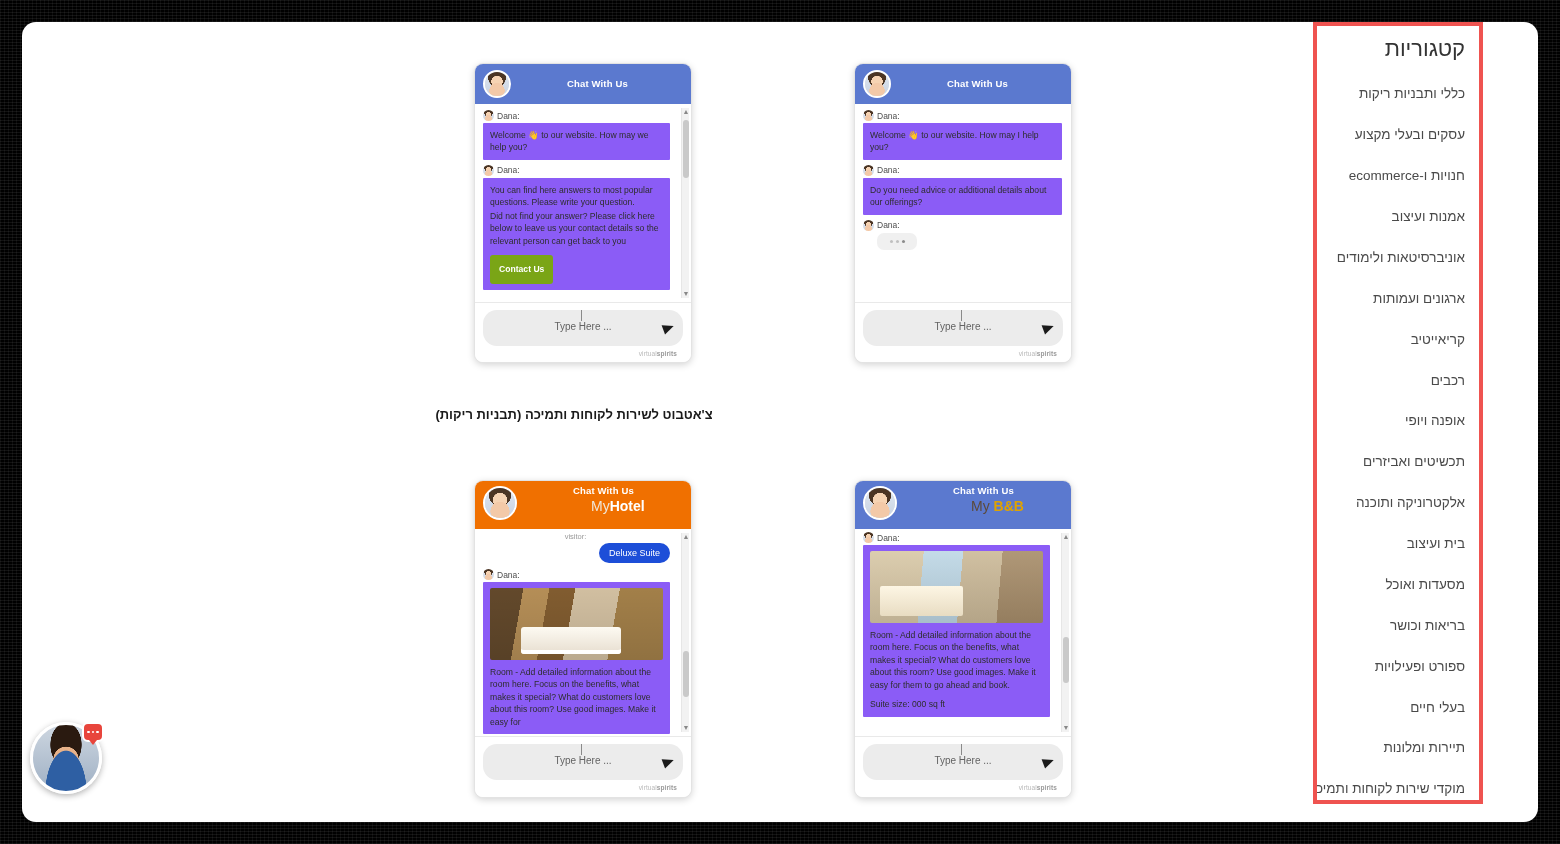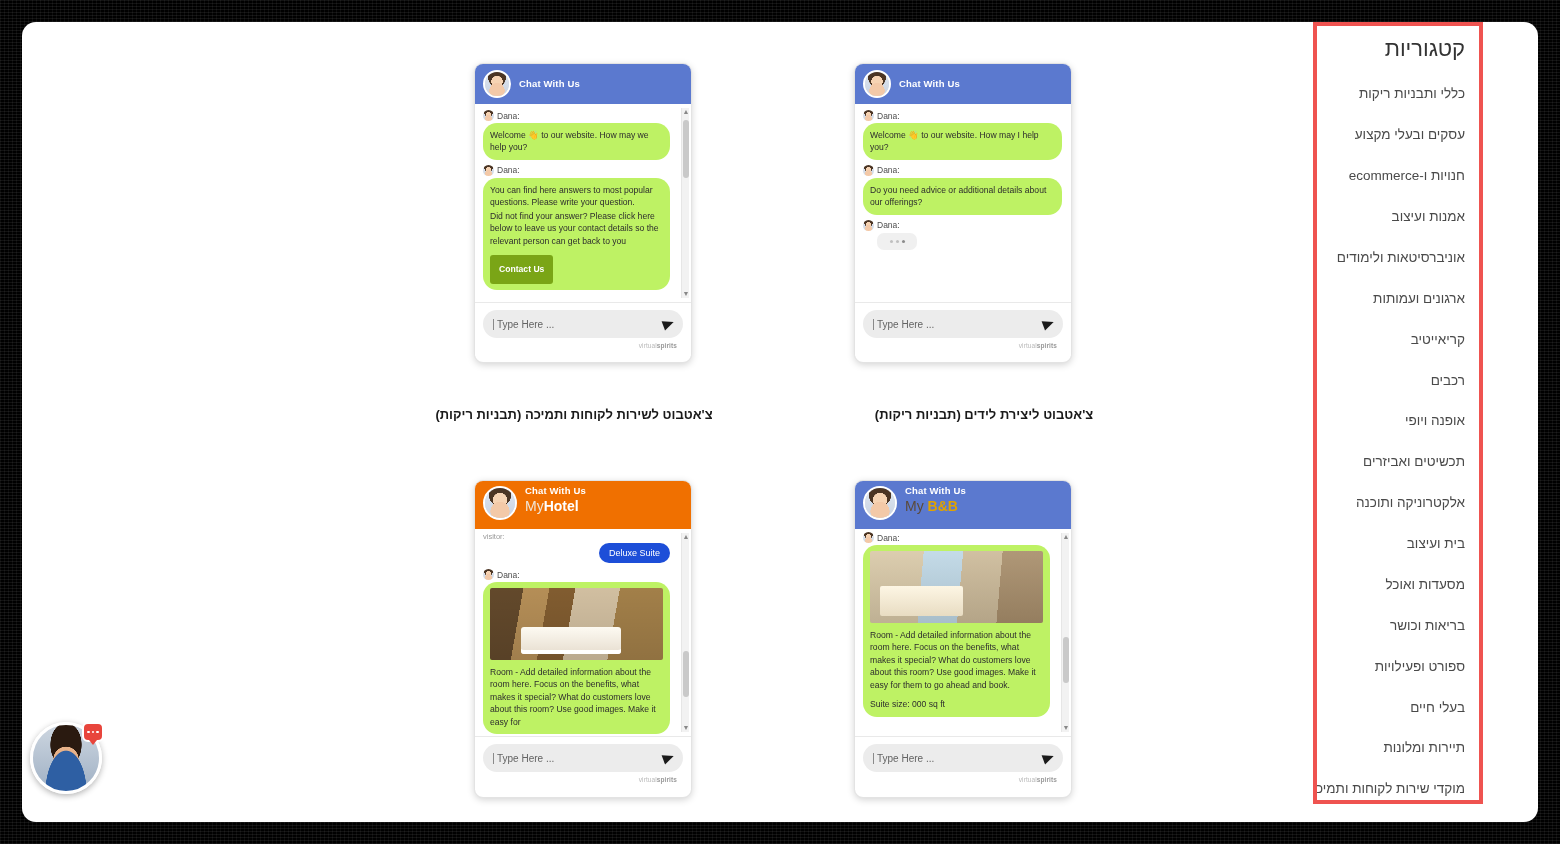--- a/index.html
+++ b/index.html
@@ -73,20 +73,21 @@
     overflow: hidden;
     font-family: "Liberation Sans", sans-serif;
   }
   .w-header {
     position: relative;
     height: 40px;
     background: #5b79cf;
     display: flex;
     align-items: center;
     padding-left: 8px;
+    gap: 48px;
   }
   .w-header.tall { height: 48px; align-items: flex-start; padding-top: 5px; }
   .w-header.orange { background: #f07000; }
   .avatar-head {
     width: 28px; height: 28px; border-radius: 50%;
     border: 2px solid #fff;
     flex: 0 0 auto;
     overflow: hidden;
     background: #cfd7e6;
     position: relative;
@@ -99,21 +100,21 @@
       radial-gradient(circle at 50% 40%, #f6d3b3 0 30%, transparent 31%),
       radial-gradient(circle at 50% 24%, #4b3524 0 40%, transparent 41%),
       linear-gradient(180deg,#dfe6f0 0%, #c9d3e2 100%);
   }
   .w-title-block { margin-left: 8px; line-height: 1.05; }
   .w-title {
     color: #fff; font-size: 9.5px; font-weight: bold;
     letter-spacing: .15px;
   }
   .w-brand {
-    font-size: 14px; margin-top: 3px; 
+    font-size: 14px; margin-top: 3px; margin-left: 18px;
     color: #f0e6d8; font-weight: 300;
   }
   .w-brand b { color: #ffffff; font-weight: bold; }
   .w-brand.bb { color: #5b4a3a; }
   .w-brand.bb b { color: #e0a300; }
 
   .w-body {
     position: relative;
     background: #fff;
     padding: 6px 9px 4px 8px;
@@ -144,22 +145,22 @@
   .sender .mini-ava {
     width: 11px; height: 11px; border-radius: 50%;
     background:
       radial-gradient(circle at 50% 78%, #f3c9a8 0 34%, transparent 35%),
       radial-gradient(circle at 50% 40%, #f6d3b3 0 30%, transparent 31%),
       radial-gradient(circle at 50% 22%, #4b3524 0 42%, transparent 43%),
       linear-gradient(180deg,#e2e8f1,#cbd5e3);
     flex: 0 0 auto;
   }
   .bubble {
-    background: #bef264;
-    border-radius: 14px;
+    background: #8b5cf6;
+    border-radius: 1px;
     padding: 6px 7px;
     font-size: 8.6px;
     line-height: 1.45;
     color: #2d2d2d;
   }
   .bubble p + p { margin-top: 1px; }
   .contact-btn {
     display: inline-block;
     margin-top: 8px;
     background: #7aa516;
@@ -175,21 +176,21 @@
     width: 40px; height: 17px;
     display: flex; align-items: center; justify-content: center; gap: 3px;
   }
   .typing-bubble i {
     width: 3px; height: 3px; border-radius: 50%; background: #c0c0c0;
     display: block;
   }
   .typing-bubble i:last-child { background: #8c8c8c; }
 
   .visitor-label {
-    font-size: 7.5px; color: #9a9a9a; text-align: left; margin-bottom: 2px;
+    font-size: 7.5px; color: #9a9a9a; text-align: center; margin-bottom: 2px;
     padding-right: 2px;
   }
   .bubble-out {
     margin-left: auto;
     background: #1d4ed8;
     color: #fff;
     border-radius: 14px;
     padding: 5px 10px;
     font-size: 9px;
     display: inline-block;
@@ -222,24 +223,25 @@
   .suite-size { font-size: 8.6px; color: #2d2d2d; margin-top: 7px; }
 
   .w-input-area {
     background: #fff;
     border-top: 1px solid #e9e9e9;
     padding: 7px 8px 2px 8px;
   }
   .input-pill {
     background: #ececec;
     border-radius: 14px;
-    height: 28px;
+    height: 36px;
     display: flex; align-items: center;
     padding: 0 10px;
     position: relative;
+    flex-direction: column;
   }
   .input-pill .caret {
     width: 1px; height: 11px; background: #8a8a8a; margin-right: 3px;
   }
   .input-pill .ph { font-size: 10px; color: #636363; }
   .send-icon {
     position: absolute; right: 9px; top: 50%; transform: translateY(-50%);
     width: 0; height: 0;
     border-left: 11px solid #1b1b1b;
     border-top: 5px solid transparent;
@@ -405,21 +407,20 @@
         <div class="input-pill">
           <span class="caret"></span>
           <span class="ph">Type Here ...</span>
           <span class="send-icon"></span>
         </div>
         <div class="watermark">
           <span>virtual</span><b>spirits</b>
         </div>
       </div>
     </div>
-    <div class="caption" style="left:762px; top:385px; width:400px;">צ'אטבוט ליצירת לידים (תבניות ריקות)</div>
 
     <div class="widget" style="left:452px; top:458px; height:318px;">
       <div class="w-header tall orange">
         <div class="avatar-head">
             <div class="face"></div>
           </div>
         <div class="w-title-block">
           <div class="w-title">Chat With Us</div>
           <div class="w-brand"><span>My</span><b>Hotel</b></div>
         </div>

